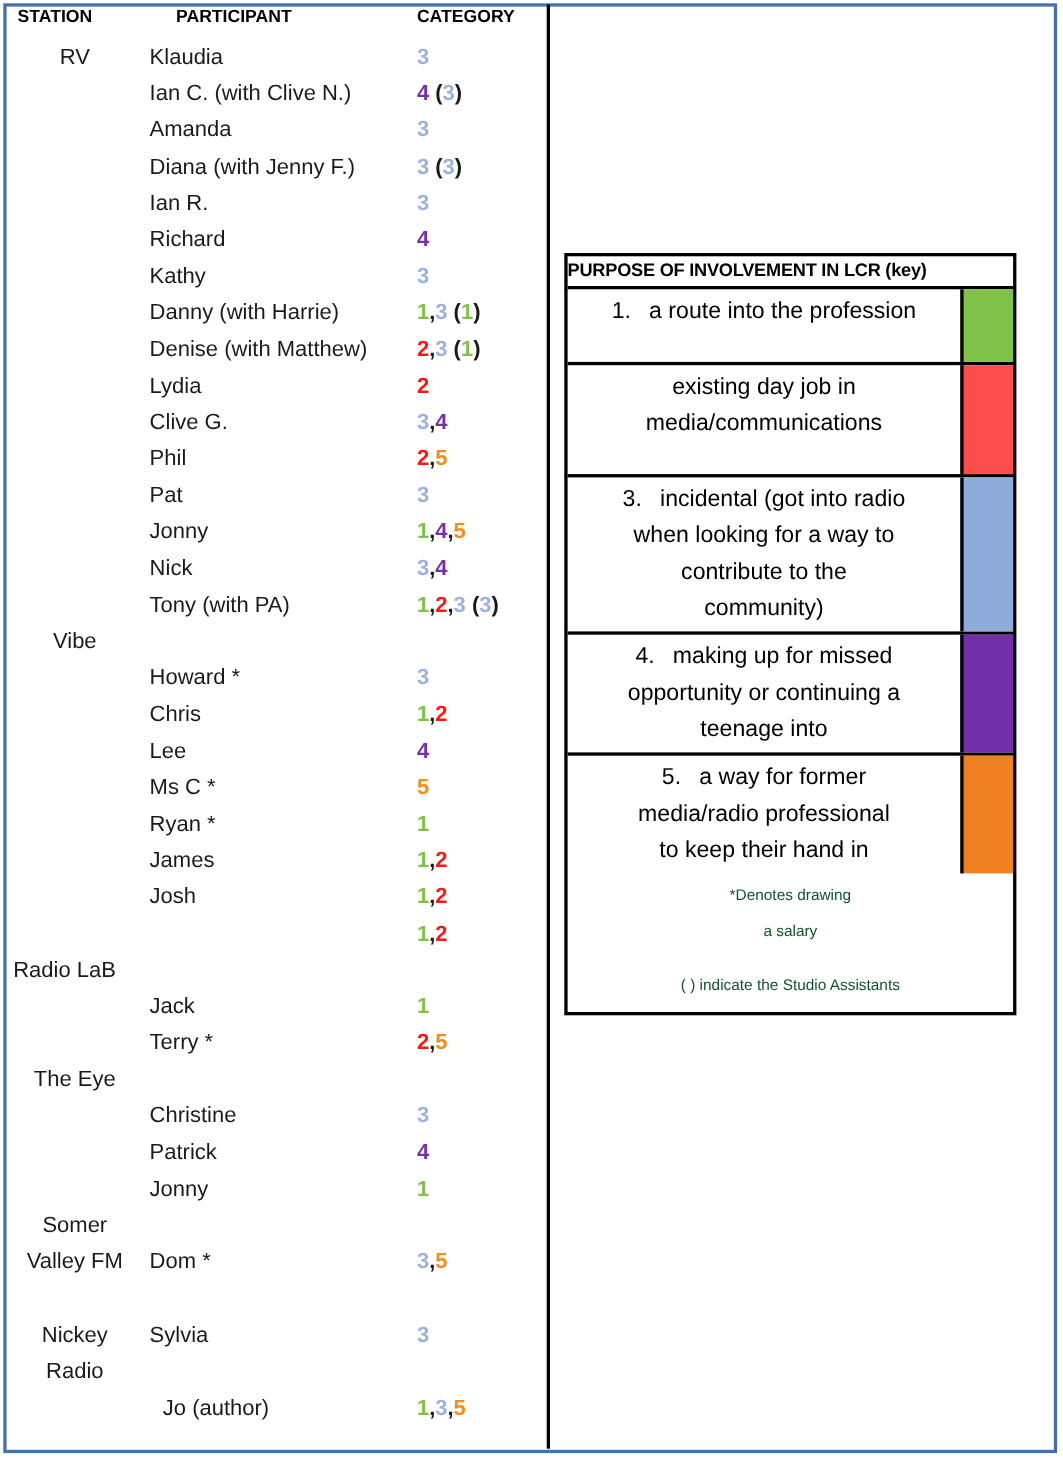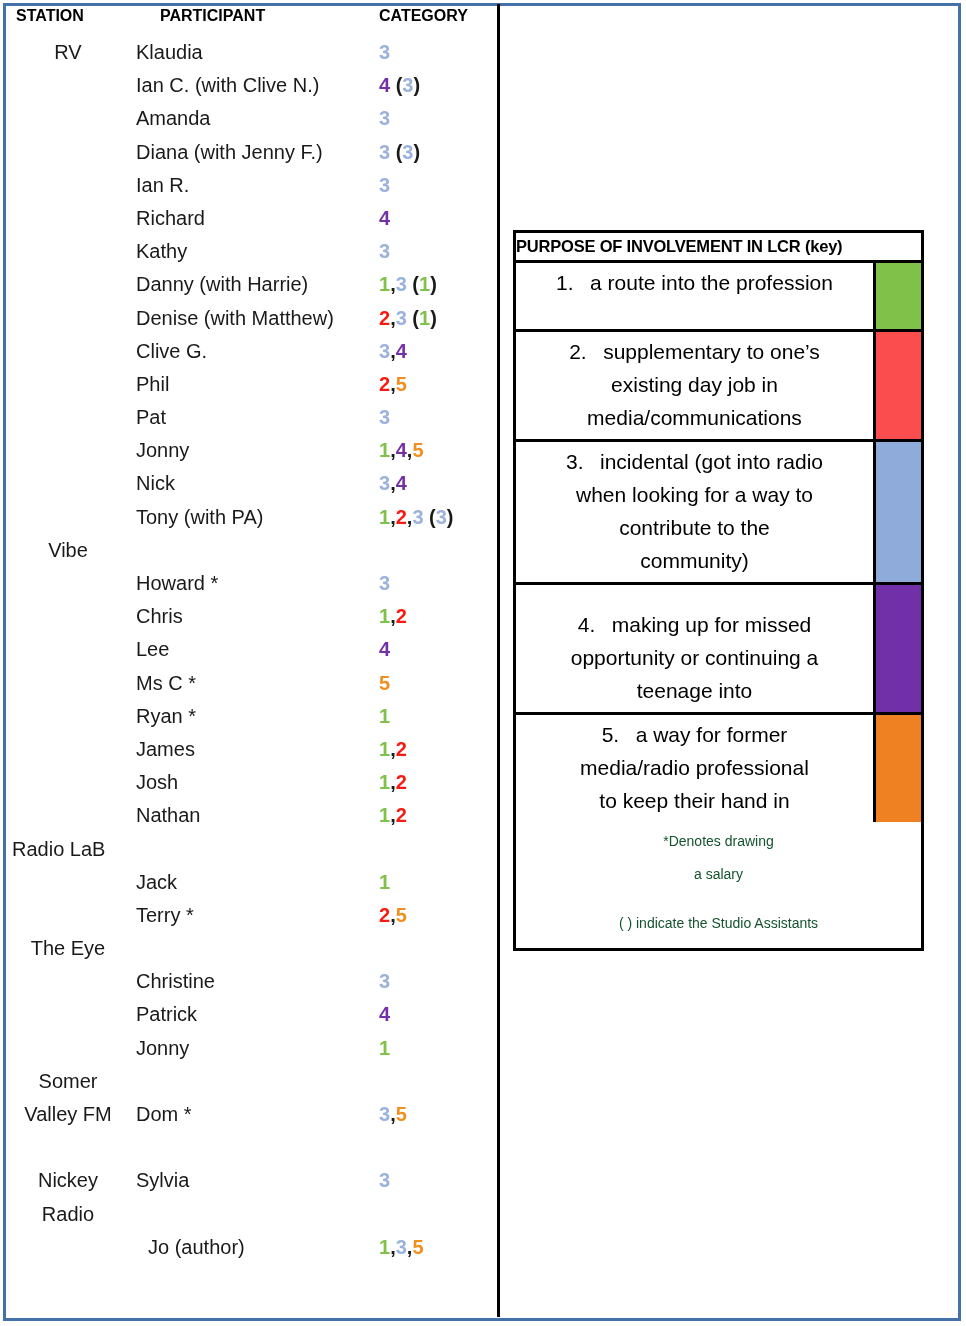--- a/index.html
+++ b/index.html
@@ -156,21 +156,21 @@
     line-height: 33px;
     text-align: center;
     color: #14532d;
   }
   .key-note .blankline { display: block; height: 16px; }
 
   
   .kr1 .key-text { min-height: 66px; }
   .kr2 .key-text { min-height: 99px; }
   .kr3 .key-text { min-height: 132px; }
-  .kr4 .key-text { min-height: 99px; margin-top: 20px; }
+  .kr4 .key-text { min-height: 99px; }
   .kr5 .key-text { min-height: 99px; }
 
   .num-line {
     display: block;
     text-align: center;
   }
   .num-line .num { display: inline-block; width: 34px; text-align: left; }
   .ctr { display: block; text-align: center; }
 </style>
 </head>
@@ -228,20 +228,25 @@
           <span class="c-part">Danny (with Harrie)</span>
           <span class="c-cat"><span class="k1">1</span><span class="sep">,</span><span class="k3">3</span><span class="sep"> (</span><span class="k1">1</span><span class="sep">)</span></span>
         </div>
         <div class="row">
           <span class="c-station"></span>
           <span class="c-part">Denise (with Matthew)</span>
           <span class="c-cat"><span class="k2">2</span><span class="sep">,</span><span class="k3">3</span><span class="sep"> (</span><span class="k1">1</span><span class="sep">)</span></span>
         </div>
         <div class="row">
           <span class="c-station"></span>
+          <span class="c-part">Lydia</span>
+          <span class="c-cat"><span class="k2">2</span></span>
+        </div>
+        <div class="row">
+          <span class="c-station"></span>
           <span class="c-part">Clive G.</span>
           <span class="c-cat"><span class="k3">3</span><span class="sep">,</span><span class="k4">4</span></span>
         </div>
         <div class="row">
           <span class="c-station"></span>
           <span class="c-part">Phil</span>
           <span class="c-cat"><span class="k2">2</span><span class="sep">,</span><span class="k5">5</span></span>
         </div>
         <div class="row">
           <span class="c-station"></span>
@@ -298,21 +303,20 @@
           <span class="c-part">James</span>
           <span class="c-cat"><span class="k1">1</span><span class="sep">,</span><span class="k2">2</span></span>
         </div>
         <div class="row">
           <span class="c-station"></span>
           <span class="c-part">Josh</span>
           <span class="c-cat"><span class="k1">1</span><span class="sep">,</span><span class="k2">2</span></span>
         </div>
         <div class="row">
           <span class="c-station"></span>
-          <span class="c-part">Nathan</span>
           <span class="c-cat"><span class="k1">1</span><span class="sep">,</span><span class="k2">2</span></span>
         </div>
         <div class="row">
           <span class="c-station" style="text-align: left; padding-left: 4px;">Radio LaB</span>
           <span class="c-part"></span>
           <span class="c-cat"></span>
         </div>
         <div class="row">
           <span class="c-station"></span>
           <span class="c-part">Jack</span>
@@ -380,21 +384,20 @@
     <div class="key-title">PURPOSE OF INVOLVEMENT IN LCR (key)</div>
     <div id="key-rows">
         <div class="key-row kr1">
           <div class="key-text numbered">
             <span class="num-line"><span class="num">1.</span><span>a route into the profession</span></span>
           </div>
           <div class="key-swatch" style="background: rgb(128, 193, 74);"></div>
         </div>
         <div class="key-row kr2">
           <div class="key-text numbered">
-            <span class="num-line"><span class="num">2.</span><span>supplementary to one’s</span></span>
             <span class="ctr">existing day job in</span>
             <span class="ctr">media/communications</span>
           </div>
           <div class="key-swatch" style="background: rgb(251, 77, 77);"></div>
         </div>
         <div class="key-row kr3">
           <div class="key-text numbered">
             <span class="num-line"><span class="num">3.</span><span>incidental (got into radio</span></span>
             <span class="ctr">when looking for a way to</span>
             <span class="ctr">contribute to the</span>

